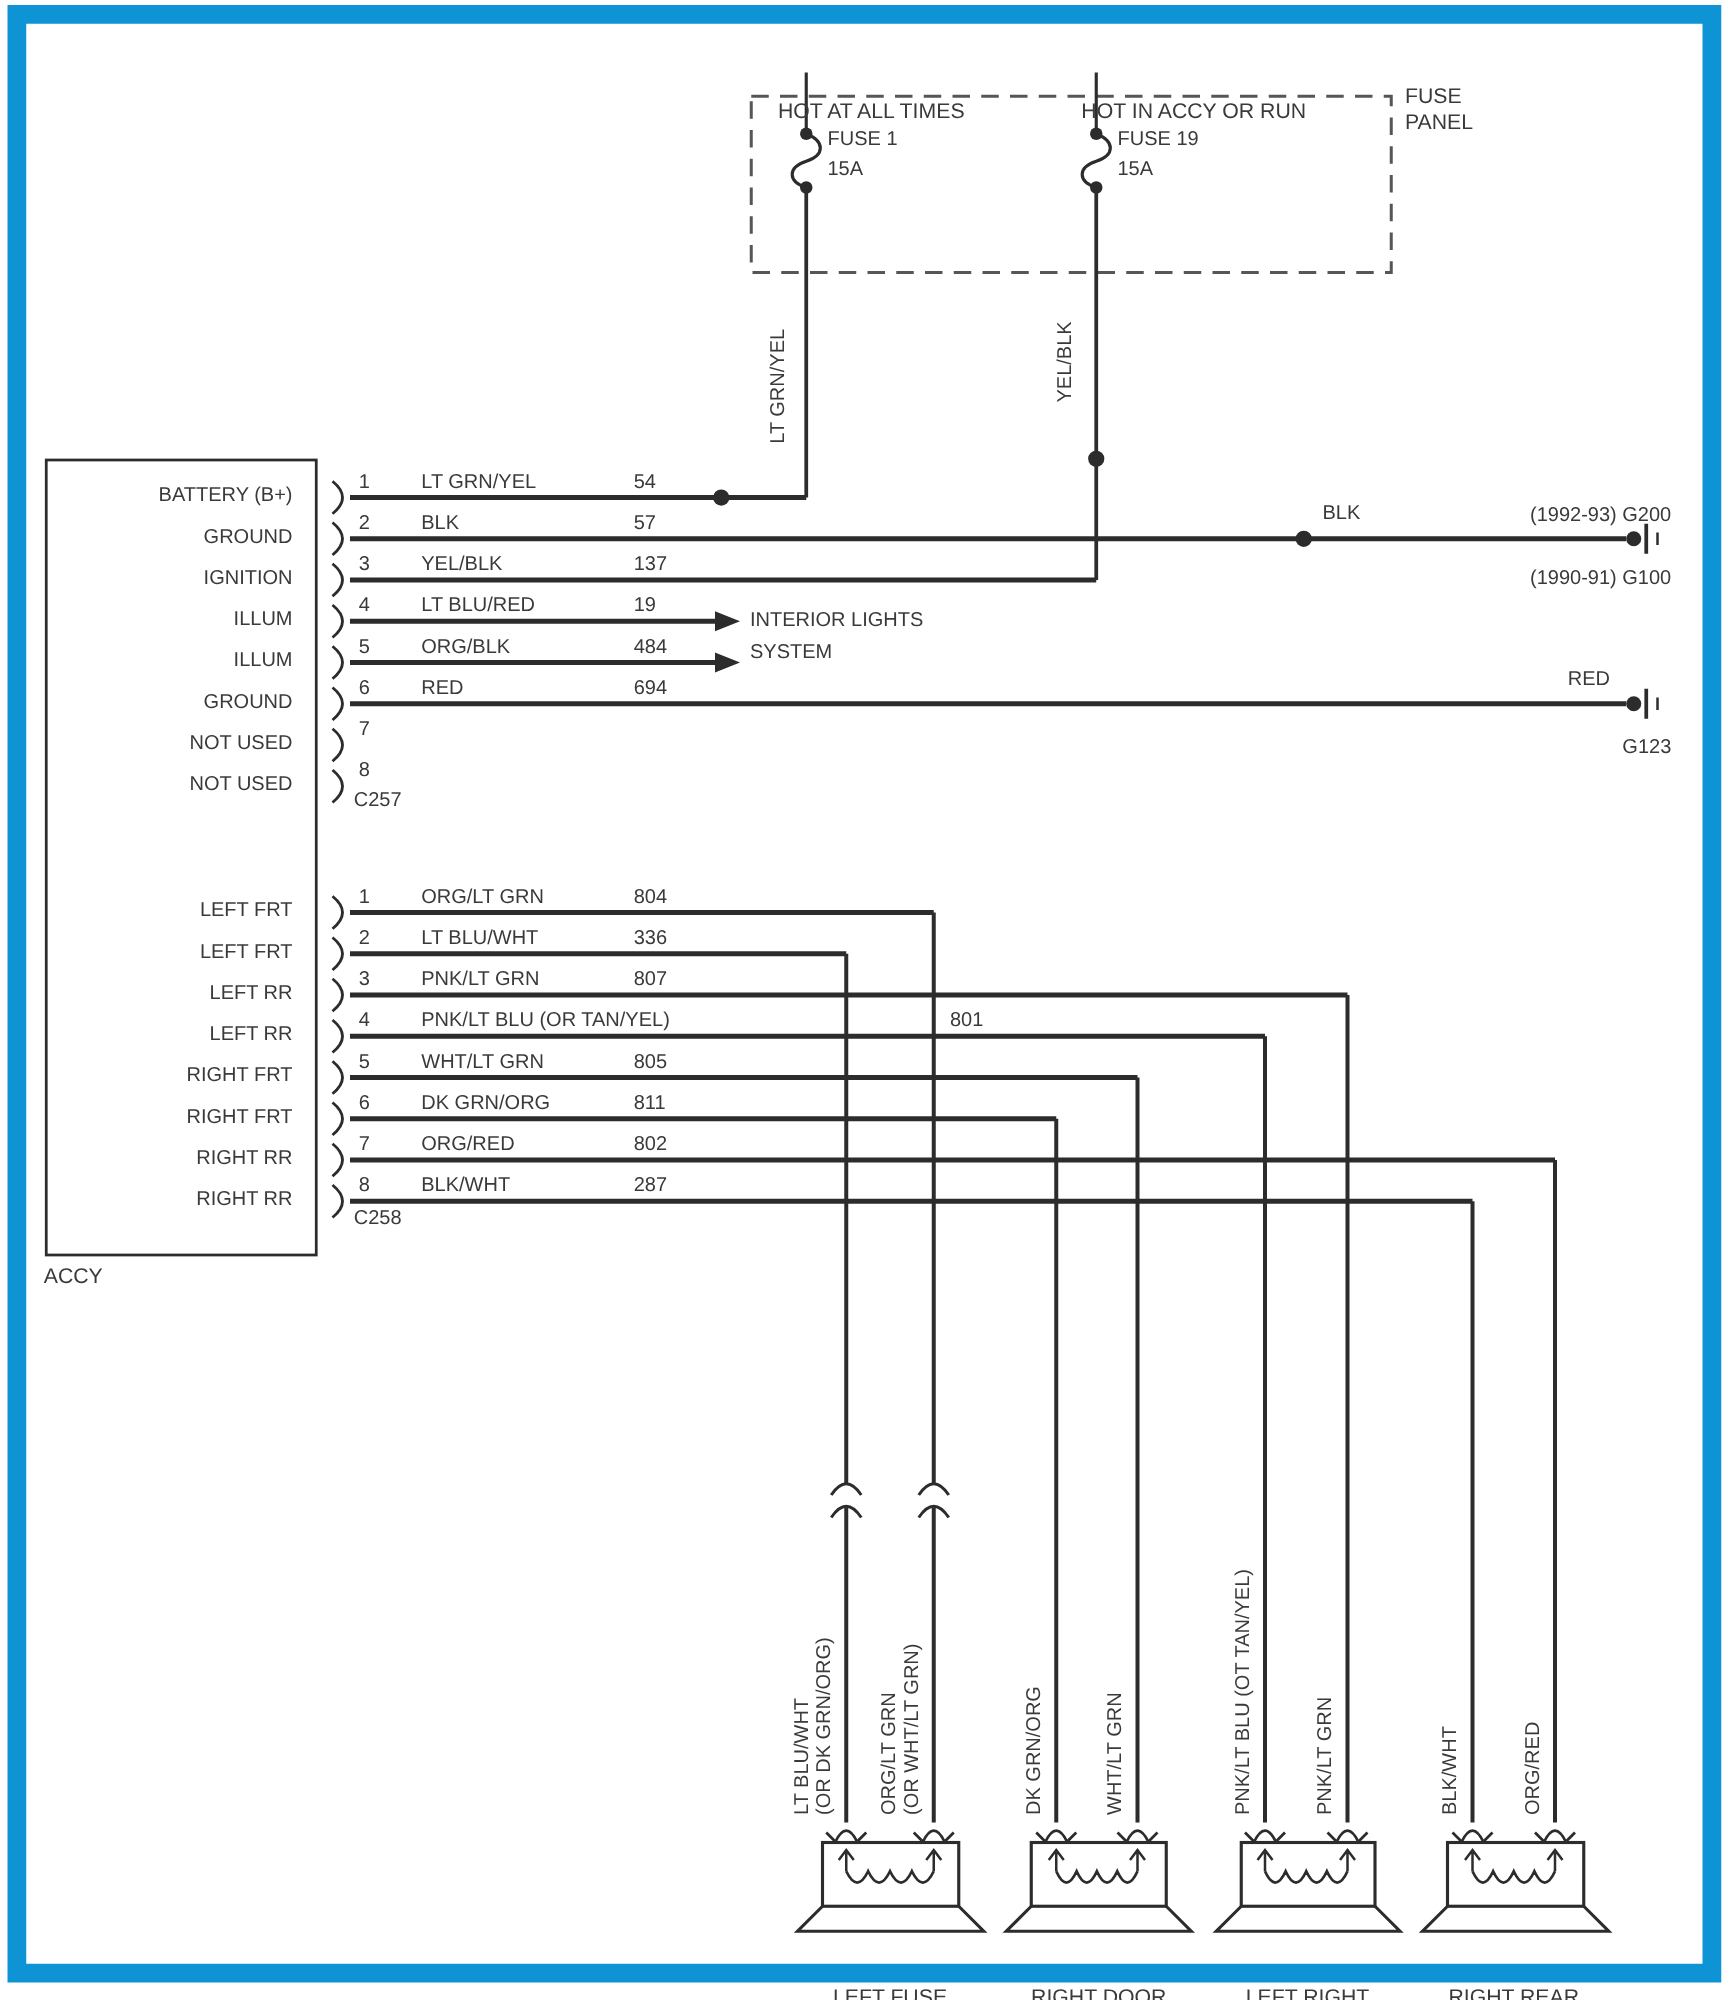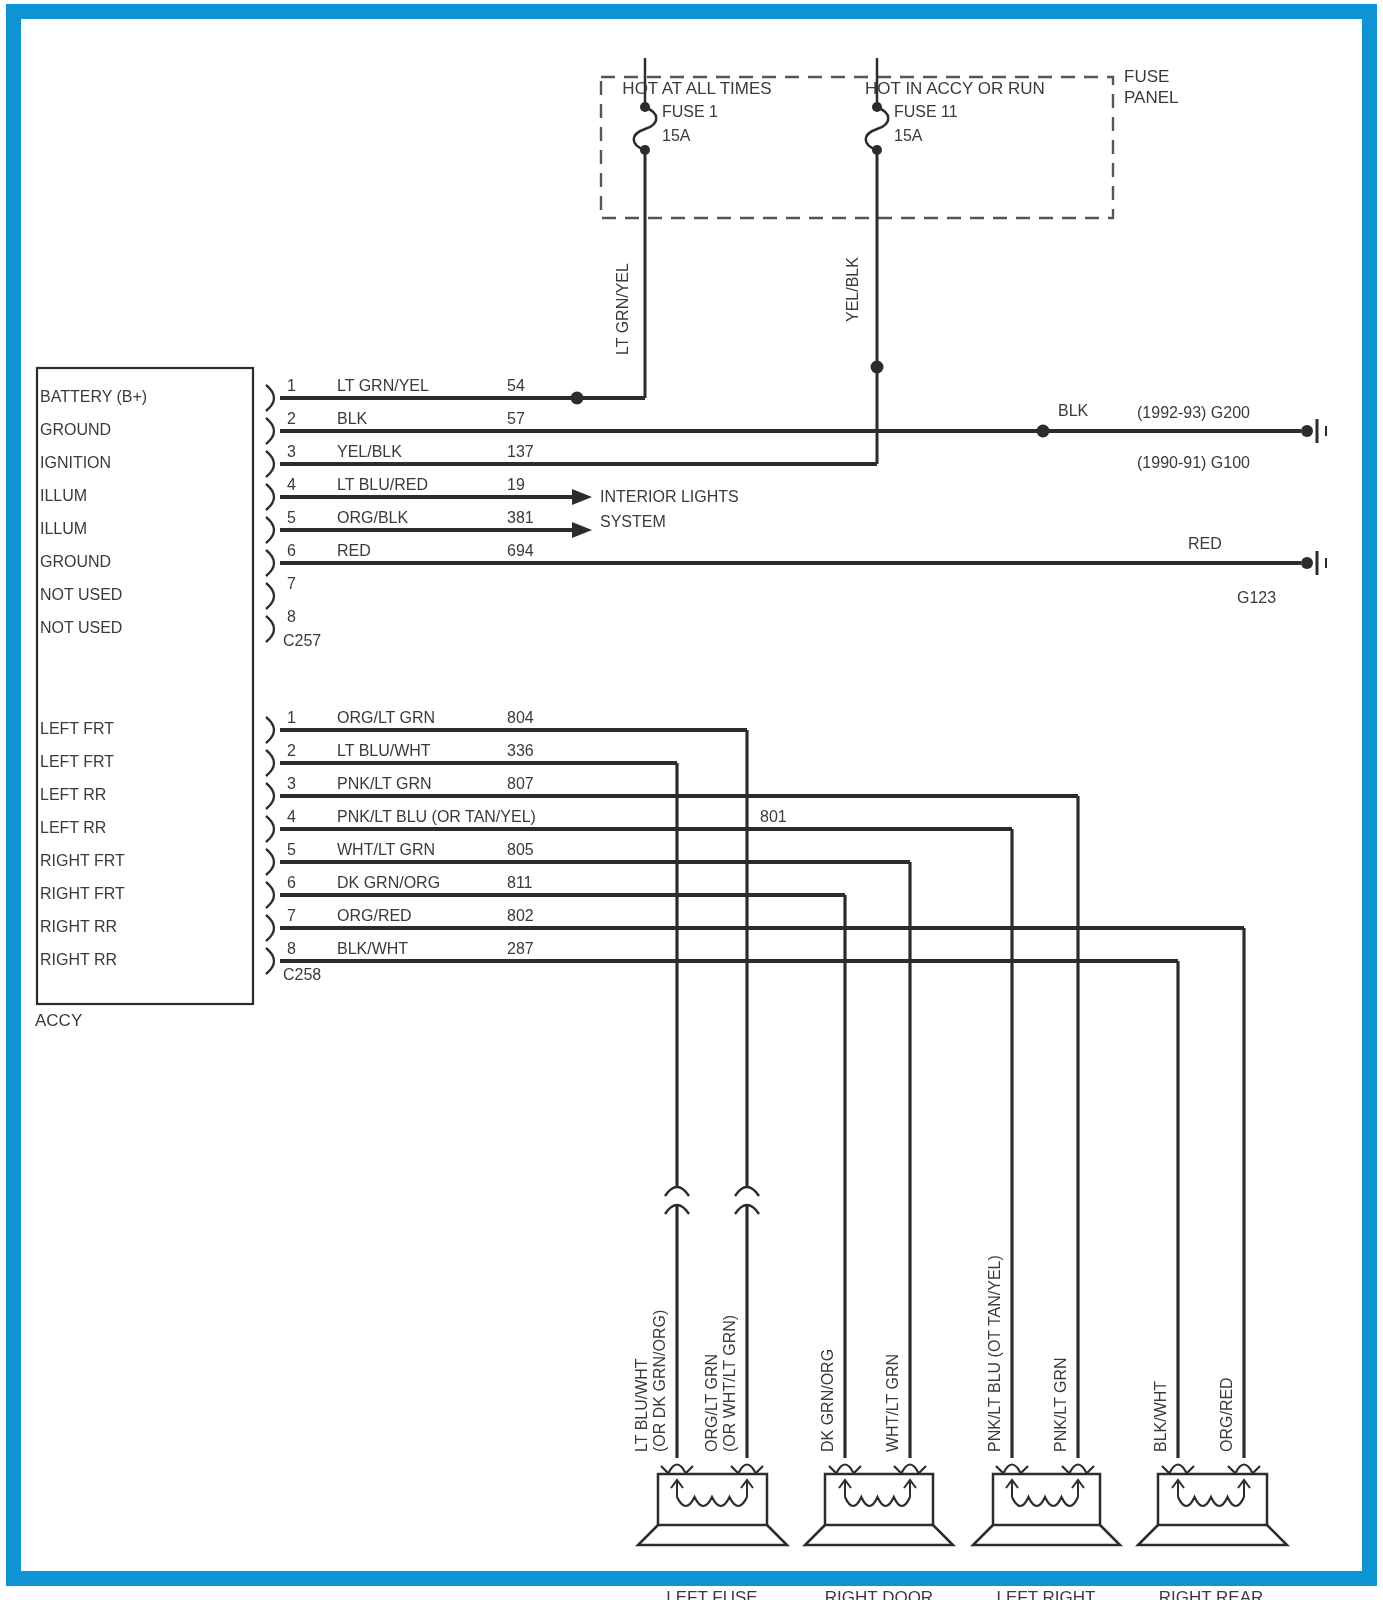--- a/index.html
+++ b/index.html
@@ -1,21 +1,21 @@
 <!DOCTYPE html>
 <html><head>
 <meta charset="utf-8">
 <style>
   html,body{margin:0;padding:0;background:#fff;}
   #canvas{position:relative;width:1383px;height:1600px;background:#fff;overflow:hidden;
           font-family:"Liberation Sans",sans-serif;color:#3a3a3a;}
   svg.layer{position:absolute;left:0;top:0;}
   .t{position:absolute;font-size:16px;line-height:18px;white-space:nowrap;color:#3a3a3a;}
   .big{font-size:17px;}
-  .ra{text-align:left;}
+  .ra{text-align:right;}
   .ctr{text-align:center;margin-top:40px;}
   .vrot{transform-origin:left bottom;transform:rotate(-90deg);}
   .und{}
   .wrap{white-space:normal;}
 </style>
 </head>
 <body>
 
 <div id="canvas">
 
@@ -161,21 +161,21 @@
     <path d="M1238 1488 L1244 1480 L1250 1488 M1244 1482 V1497" stroke-width="2"></path>
   </g>
 </svg>
 
 <div class="t big ctr" style="left:597px;top:40px;width:200px">HOT AT ALL TIMES</div>
 <div class="t big ctr" style="left:855px;top:40px;width:200px">HOT IN ACCY OR RUN</div>
 <div class="t big wrap" style="left:1124px;top:66px;width:70px;line-height:21px">FUSE PANEL</div>
 
 <div class="t" style="left:662px;top:103px">FUSE 1</div>
 <div class="t" style="left:662px;top:127px">15A</div>
-<div class="t" style="left:894px;top:103px">FUSE 11</div>
+<div class="t" style="left:894px;top:103px">FUSE 19</div>
 <div class="t" style="left:894px;top:127px">15A</div>
 
 <div class="t vrot" style="left:632px;top:337px">LT GRN/YEL</div>
 <div class="t vrot" style="left:862px;top:304px">YEL/BLK</div>
 
 <div class="t ra" style="left:40px;top:388px;width:194px">BATTERY (B+)</div>
 <div class="t ra" style="left:40px;top:421px;width:194px">GROUND</div>
 <div class="t ra" style="left:40px;top:454px;width:194px">IGNITION</div>
 <div class="t ra" style="left:40px;top:487px;width:194px">ILLUM</div>
 <div class="t ra" style="left:40px;top:520px;width:194px">ILLUM</div>
@@ -190,21 +190,21 @@
 <div class="t" style="left:337px;top:410px">BLK</div>
 <div class="t" style="left:507px;top:410px">57</div>
 <div class="t" style="left:287px;top:443px">3</div>
 <div class="t" style="left:337px;top:443px">YEL/BLK</div>
 <div class="t" style="left:507px;top:443px">137</div>
 <div class="t" style="left:287px;top:476px">4</div>
 <div class="t" style="left:337px;top:476px">LT BLU/RED</div>
 <div class="t" style="left:507px;top:476px">19</div>
 <div class="t" style="left:287px;top:509px">5</div>
 <div class="t" style="left:337px;top:509px">ORG/BLK</div>
-<div class="t" style="left:507px;top:509px">381</div>
+<div class="t" style="left:507px;top:509px">484</div>
 <div class="t" style="left:287px;top:542px">6</div>
 <div class="t" style="left:337px;top:542px">RED</div>
 <div class="t" style="left:507px;top:542px">694</div>
 <div class="t" style="left:287px;top:575px">7</div>
 <div class="t" style="left:287px;top:608px">8</div>
 <div class="t und" style="left:283px;top:632px">C257</div>
 
 <div class="t" style="left:600px;top:488px">INTERIOR LIGHTS</div>
 <div class="t" style="left:600px;top:513px">SYSTEM</div>
 

